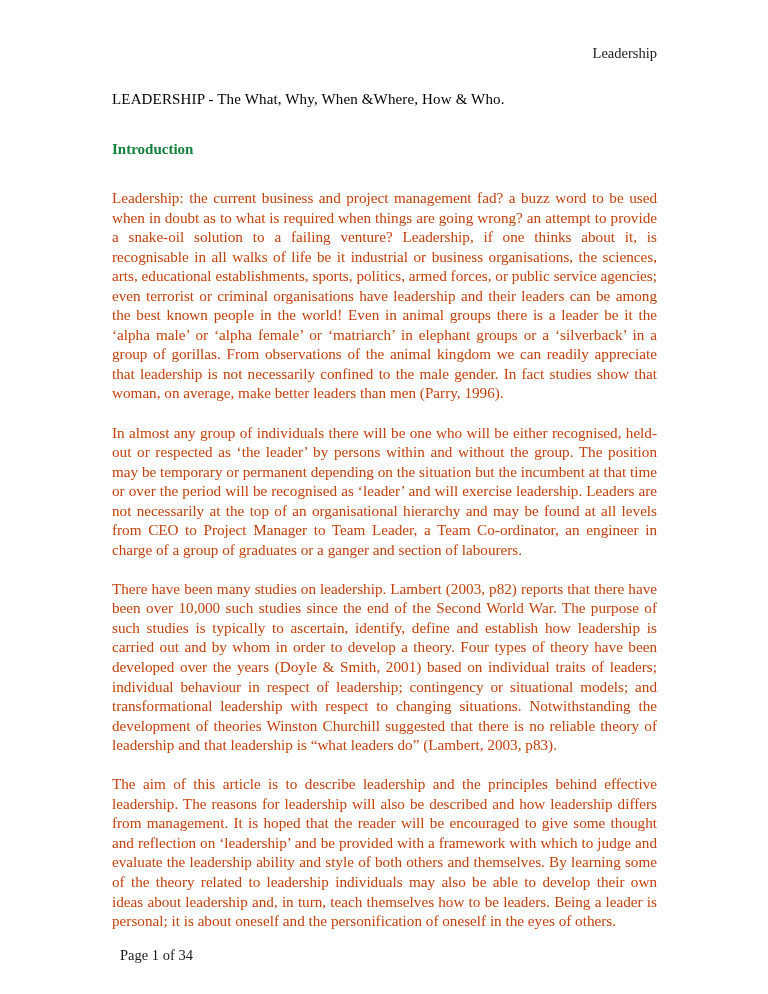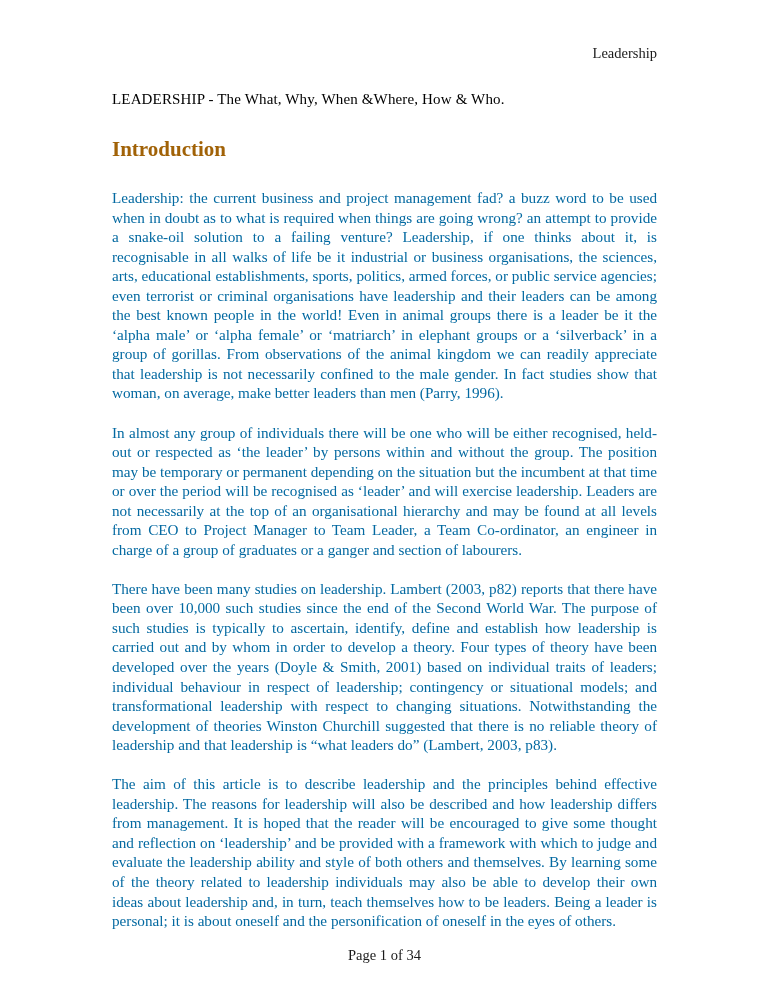--- a/index.html
+++ b/index.html
@@ -39,44 +39,44 @@
   }
   .doc-title {
     font-size: 15px;
     font-weight: normal;
     line-height: 20px;
     margin: 0 0 30px 0;
     letter-spacing: 0.15px;
     color: #000;
   }
   .section-heading {
-    font-size: 21px;
+    font-size: 15px;
     font-weight: bold;
     line-height: 20px;
     margin: 0 0 29px 0;
-    color: #a16207;
+    color: #15803d;
   }
   .body-par {
     font-size: 15.2px;
     line-height: 19.55px;
     text-align: justify;
     text-justify: inter-word;
     margin: 0 0 19.5px 0;
-    color: #0369a1;
+    color: #c2410c;
     hyphens: none;
   }
   .body-par:last-child {
     margin-bottom: 8px;
   }
   .page-footer {
     position: absolute;
     bottom: 30px;
-    left: 112px;
+    left: 120px;
     width: 545px;
-    text-align: center;
+    text-align: left;
     font-size: 14.5px;
     line-height: 18px;
     color: #1a1a1a;
   }
 </style>
 </head>
 <body>
 
 <div class="page">
 

